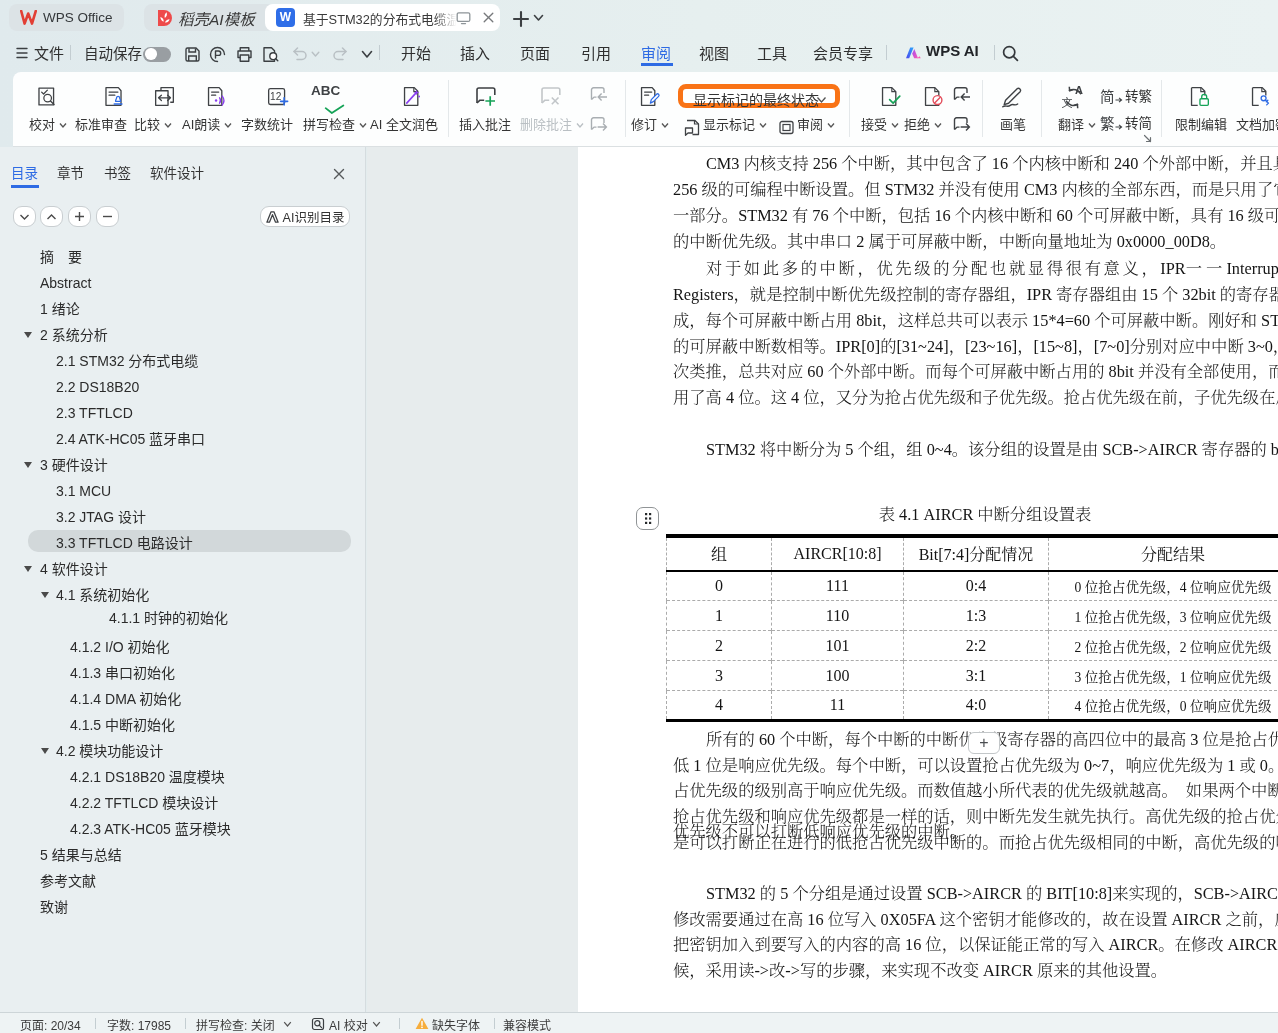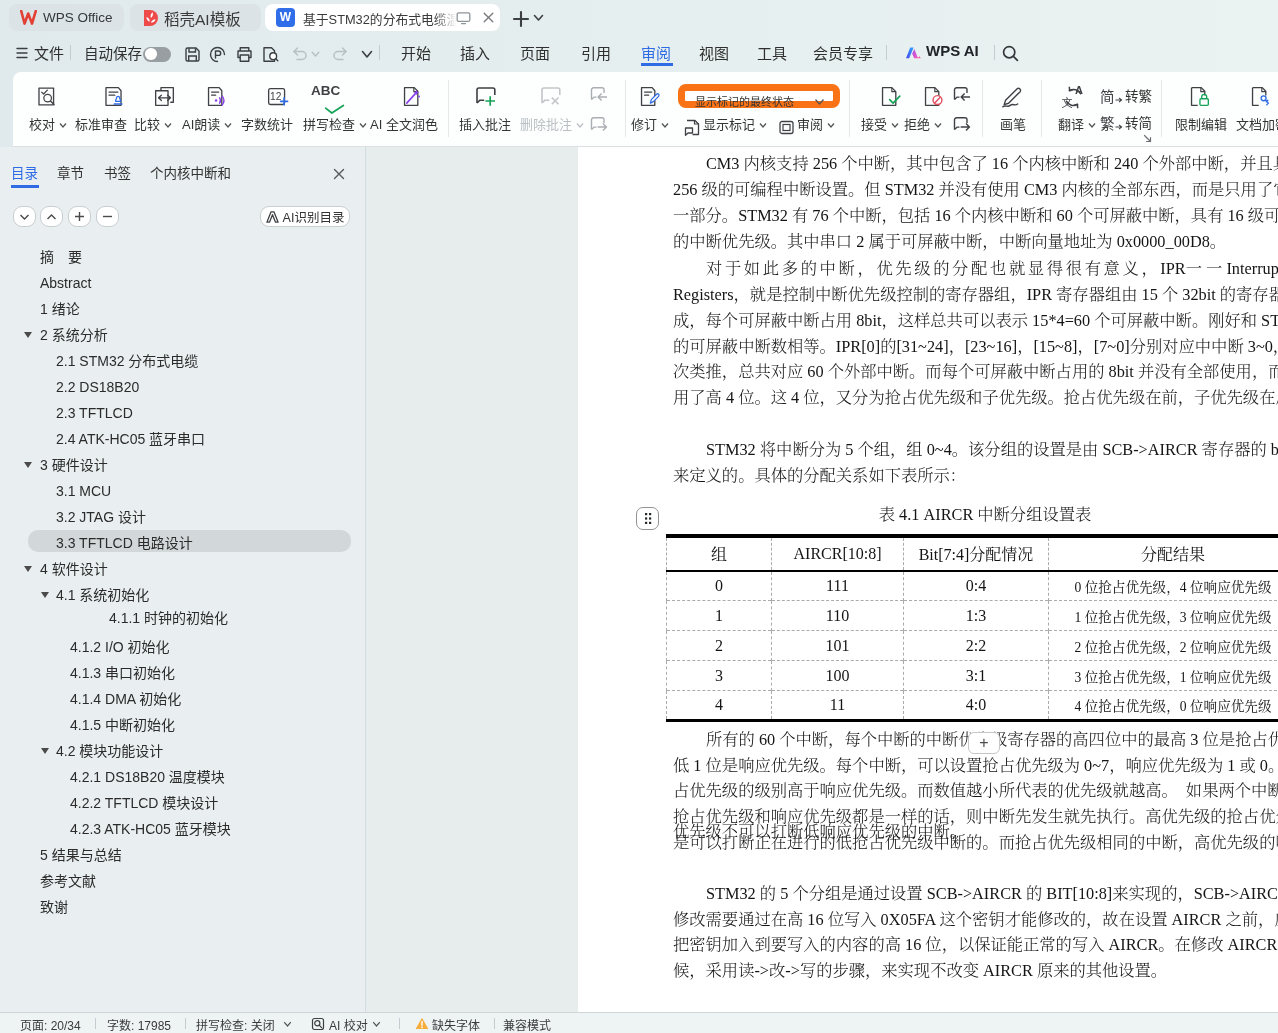--- a/index.html
+++ b/index.html
@@ -55,21 +55,21 @@
 </head>
 <body>
 <div id="app">
 
   <div class="tab" style="left:9px; width:115px;">
     <svg style="margin-left:11px;" width="17" height="15" viewBox="0 0 17 15">
       <path d="M1.2 1 L4.6 13.6 L8.2 3.5 L12 13.6 L15.8 1" fill="none" stroke="#e23f35" stroke-width="2.6" stroke-linecap="round" stroke-linejoin="round"></path>
     </svg>
     <span class="tabtext" style="margin-left:6px; font-size:13.5px; color:#35383b;">WPS Office</span>
   </div>
-  <div class="tab" style="left:130px; width:131px;">
+  <div class="tab" style="left:144px; width:131px;font-style:italic;">
     <svg style="margin-left:13px;" width="15" height="18" viewBox="0 0 15 18">
       <path d="M1 1 H7 a7.8 7.8 0 0 1 0 16 H1 Z" fill="#ee4a4a"></path>
       <path d="M7.8 8.9 C7.2 6.6 7.8 4.6 9.6 3.2 C10.4 5.6 9.8 7.6 7.8 8.9 Z" fill="#fff"></path>
       <path d="M6.6 12.7 C4.6 11.9 3.5 10.3 3.4 8 C5.7 8.6 6.9 10.2 6.6 12.7 Z" fill="#fff"></path>
       <path d="M8 13.4 C8.8 11.5 10.3 10.4 12.6 10.3 C12 12.6 10.4 13.8 8 13.4 Z" fill="#fff"></path>
     </svg>
     <span class="tabtext" style="margin-left:6px; font-size:15.5px;">稻壳AI模板</span>
   </div>
   <div class="tab active" style="left:265px; width:235px;">
     <div class="abs" style="left:11px; top:4px; width:19px; height:19px; border-radius:4px; background:#2f6ee8; color:#fff; font-size:12px; font-weight:bold; text-align:center; line-height:19px;">W</div>
@@ -351,33 +351,33 @@
     <div class="rlabel" style="left:891px;">拒绝<svg class="chev" viewBox="0 0 10 10">
           <path d="M2 3.5 L5 7 L8 3.5" fill="none" stroke="#555" stroke-width="1.3"></path>
         </svg></div>
     <div class="rlabel" style="left:987px;">画笔</div>
     <div class="rlabel" style="left:1045px;">翻译<svg class="chev" viewBox="0 0 10 10">
           <path d="M2 3.5 L5 7 L8 3.5" fill="none" stroke="#555" stroke-width="1.3"></path>
         </svg></div>
     <div class="rlabel" style="left:1162px;">限制编辑</div>
     <div class="rlabel" style="left:1223px;">文档加密</div>
 
-    <div class="abs" style="left:665px; top:12px; width:162px; height:24px; background:#fff; border:7px solid #f97316; border-radius:8px; font-size:11px; color:#333; line-height:22px; padding-left:10px;">显示标记的最终状态
+    <div class="abs" style="left:665px; top:12px; width:162px; height:24px; background:#fff; border:5px solid #f97316; border-radius:8px; font-size:14px; color:#333; line-height:22px; padding-left:10px;">显示标记的最终状态
       <svg class="abs" style="right:8px; top:7px;" width="11" height="8" viewBox="0 0 11 8">
           <path d="M1.5 1.5 L5.5 6 L9.5 1.5" fill="none" stroke="#555" stroke-width="1.3"></path>
         </svg>
     </div>
   </div>
 
   <div id="sidebar">
     <div class="stab" style="left:11px; color:#2e6be4;">目录</div>
     <div class="abs" style="left:11px; top:38px; width:28px; height:3px; background:#2e6be4;"></div>
     <div class="stab" style="left:57px;">章节</div>
     <div class="stab" style="left:104px;">书签</div>
-    <div class="stab" style="left:150px;">个内核中断和</div>
+    <div class="stab" style="left:150px;">软件设计</div>
     <div class="sbtn" style="left:13px; width:23px;">
         <svg width="11" height="8" viewBox="0 0 11 8">
           <path d="M1.5 2 L5.5 6 L9.5 2" fill="none" stroke="#4a4a4a" stroke-width="1.4"></path>
         </svg>
       </div>
     <div class="sbtn" style="left:40px; width:23px;">
         <svg width="11" height="8" viewBox="0 0 11 8">
           <path d="M1.5 6 L5.5 2 L9.5 6" fill="none" stroke="#4a4a4a" stroke-width="1.4"></path>
         </svg>
       </div>
@@ -439,21 +439,20 @@
       <div class="dl" style="left:95px; top:29px;">256 级的可编程中断设置。但 STM32 并没有使用 CM3 内核的全部东西，而是只用了它的</div>
       <div class="dl" style="left:95px; top:55px;">一部分。STM32 有 76 个中断，包括 16 个内核中断和 60 个可屏蔽中断，具有 16 级可编程</div>
       <div class="dl" style="left:95px; top:81px;">的中断优先级。其中串口 2 属于可屏蔽中断，中断向量地址为 0x0000_00D8。</div>
       <div class="dl" style="left:128px; top:108px;"><span style="letter-spacing:2.65px;">对于如此多的中断，优先级的分配也就显得很有意义，</span>IPR一 一 Interrupt Priority</div>
       <div class="dl" style="left:95px; top:134px;">Registers，就是控制中断优先级控制的寄存器组，IPR 寄存器组由 15 个 32bit 的寄存器组</div>
       <div class="dl" style="left:95px; top:160px;">成，每个可屏蔽中断占用 8bit，这样总共可以表示 15*4=60 个可屏蔽中断。刚好和 STM32</div>
       <div class="dl" style="left:95px; top:186px;">的可屏蔽中断数相等。IPR[0]的[31~24]，[23~16]，[15~8]，[7~0]分别对应中中断 3~0，依</div>
       <div class="dl" style="left:95px; top:211px;">次类推，总共对应 60 个外部中断。而每个可屏蔽中断占用的 8bit 并没有全部使用，而是只</div>
       <div class="dl" style="left:95px; top:237px;">用了高 4 位。这 4 位，又分为抢占优先级和子优先级。抢占优先级在前，子优先级在后，</div>
       <div class="dl" style="left:128px; top:289px;">STM32 将中断分为 5 个组，组 0~4。该分组的设置是由 SCB-&gt;AIRCR 寄存器的 bit10~8</div>
-      <div class="dl" style="left:95px; top:315px;">来定义的。具体的分配关系如下表所示：</div>
       <div class="dl" style="left:95px; top:354px; width:624px; text-align:center;">表 4.1 AIRCR 中断分组设置表</div>
 
       <table id="dtable">
         <tbody>
             <tr class="th">
               <td>组</td>
               <td>AIRCR[10:8]</td>
               <td>Bit[7:4]分配情况</td>
               <td>分配结果</td>
             </tr>

